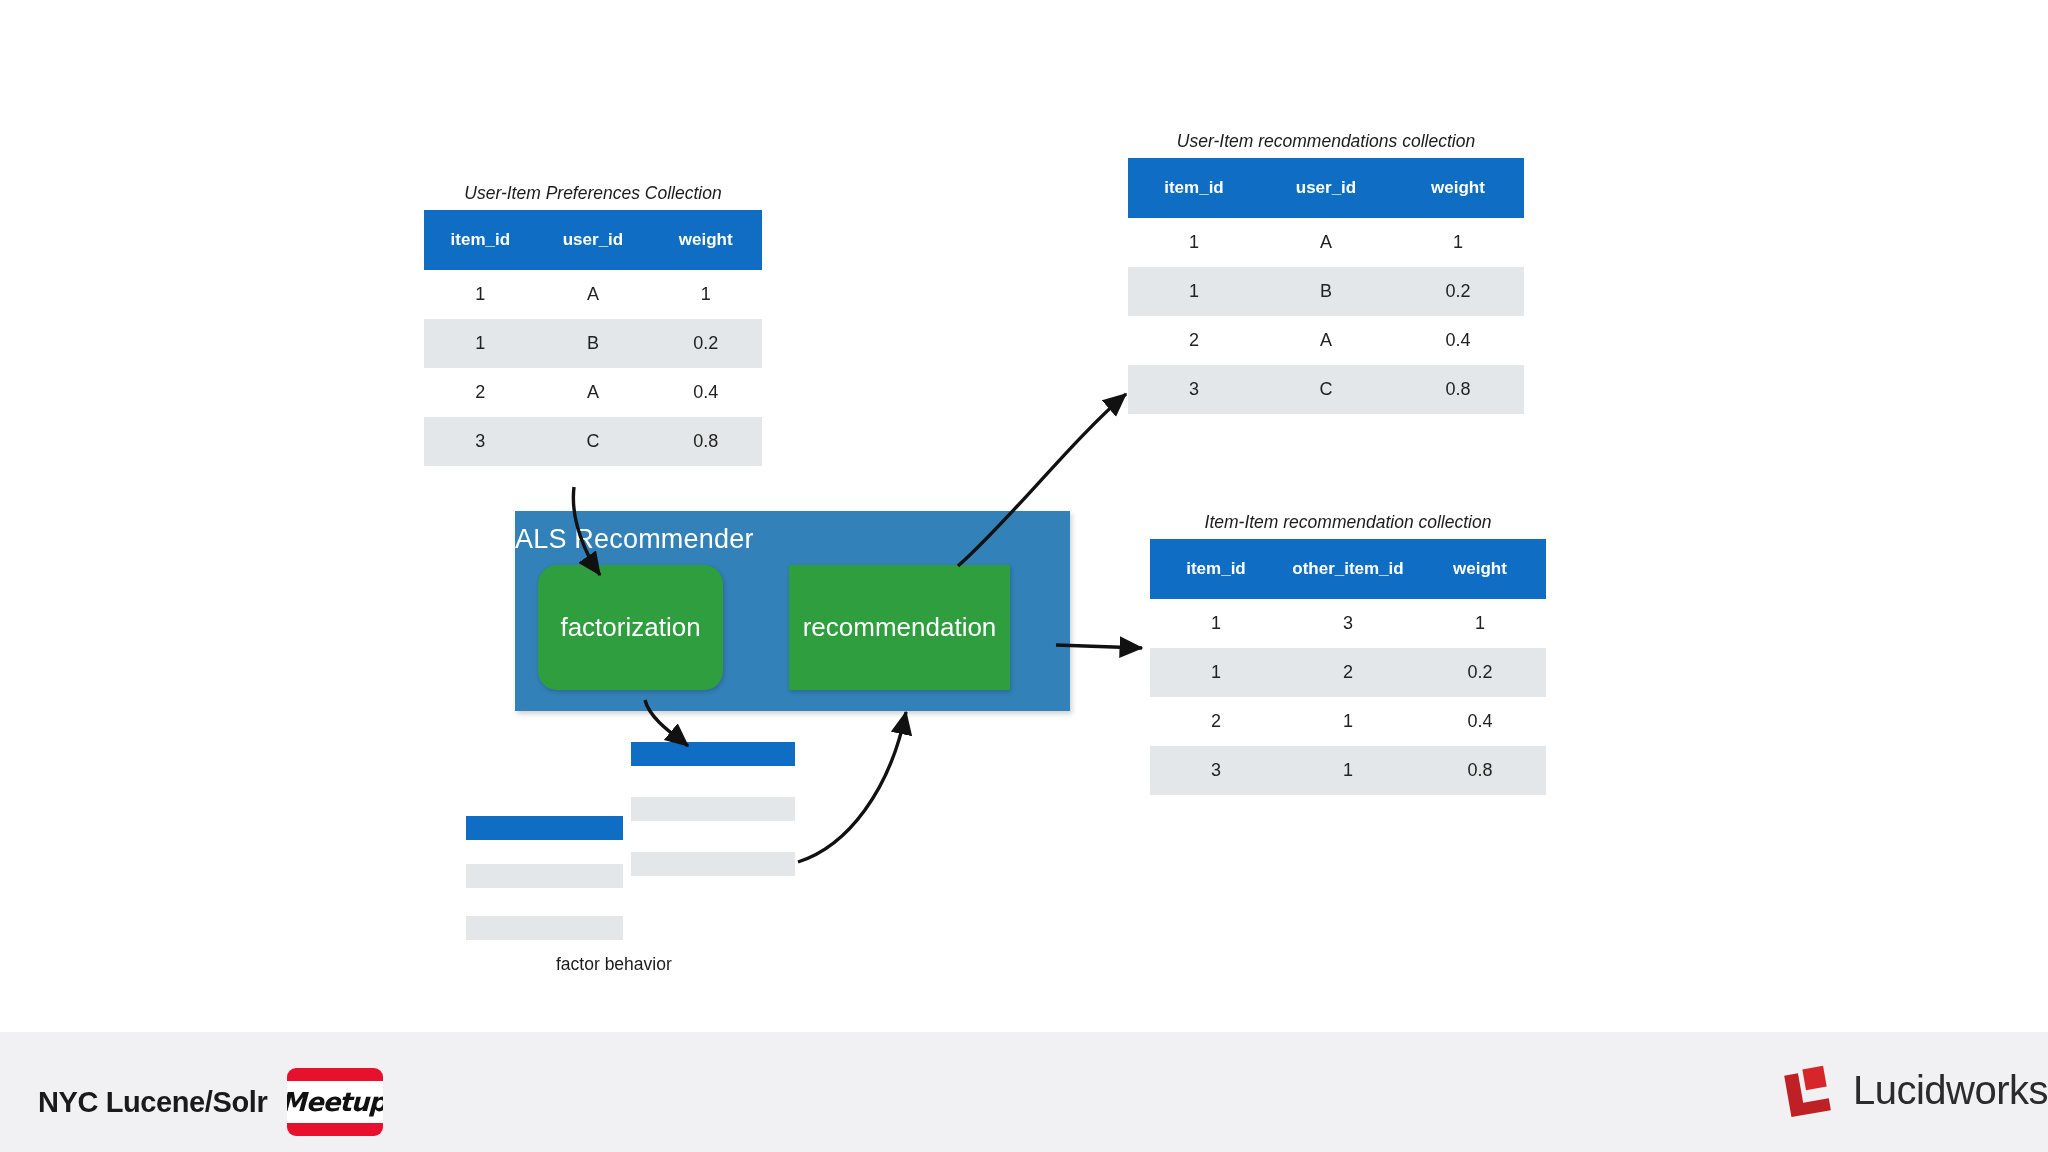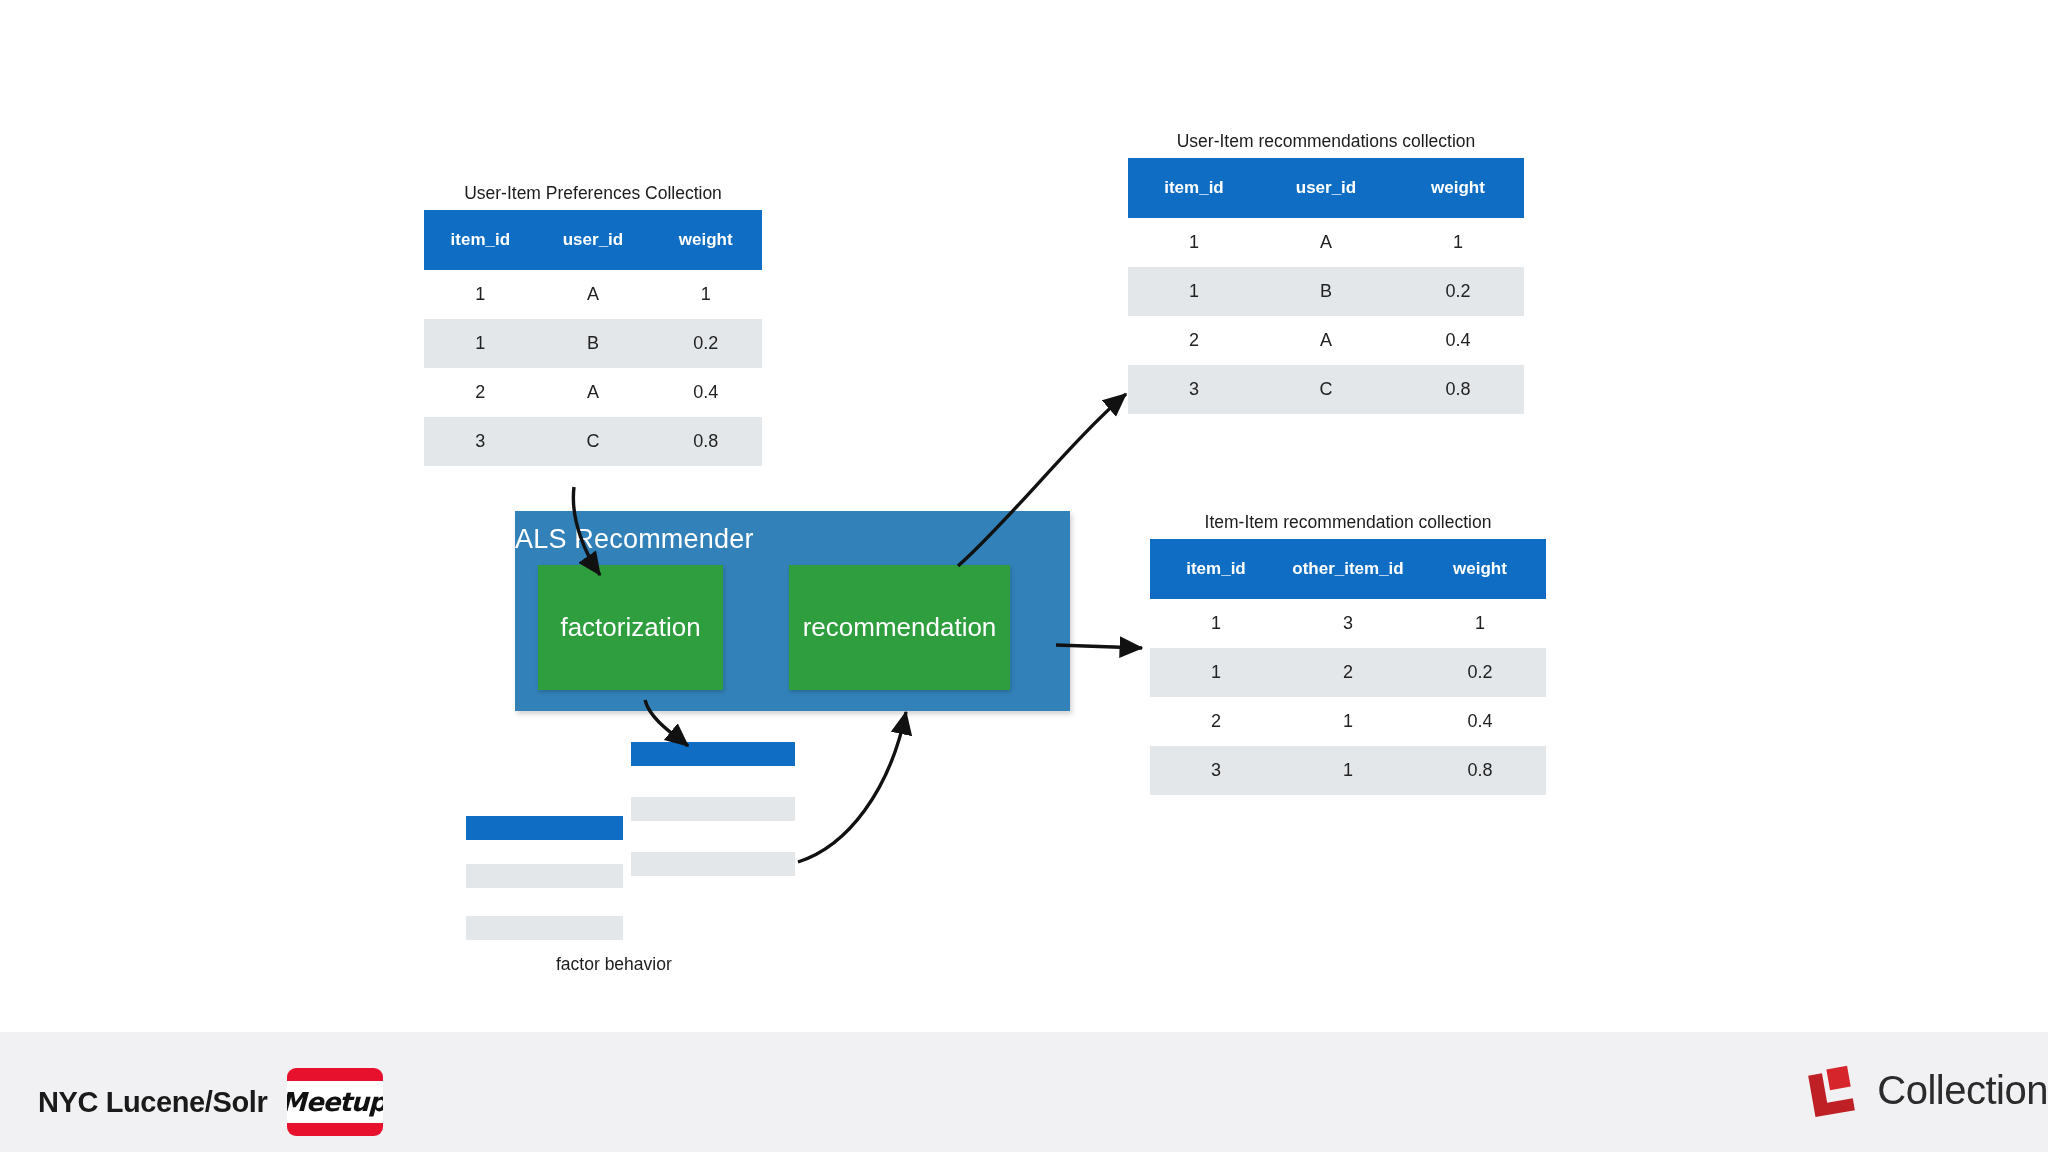--- a/index.html
+++ b/index.html
@@ -40,20 +40,21 @@
   .dtable {
     position: absolute;
   }
   .dtable-caption {
     font-size: 17.5px;
     color: #1c1c1c;
     text-align: center;
     margin-bottom: 6px;
     font-weight: normal;
     white-space: nowrap;
+    font-style: italic;
   }
   .dtable table {
     border-collapse: collapse;
     width: 100%;
     table-layout: fixed;
   }
   .dtable thead th {
     background: #0f6ec4;
     color: #ffffff;
     font-size: 17px;
@@ -303,21 +304,21 @@
           <td>0.8</td>
         </tr>
       </tbody>
     </table>
   </div>
 
   <div class="als-box" style="left:515px; top:511px; width:555px; height:200px;">
     <div class="als-title">ALS Recommender</div>
   </div>
 
-  <div class="als-sub" style="left:538px; top:565px; width:185px; height:125px;">
+  <div class="als-sub" style="left:538px; top:565px; width:185px; height:125px;border-radius:19px;">
     <span>factorization</span>
   </div>
 
   <div class="als-sub" style="left:789px; top:565px; width:221px; height:125px;">
     <span>recommendation</span>
   </div>
 
   <div class="fm-row head" style="left:631px; top:742px; width:164px;"></div>
   <div class="fm-row body" style="left:631px; top:797px; width:164px;"></div>
   <div class="fm-row body" style="left:631px; top:852px; width:164px;"></div>
@@ -358,18 +359,18 @@
 
     <div class="footer-right">
       <span class="lw-mark">
         <svg viewBox="0 0 56 56" width="56" height="56">
           <g transform="rotate(-10 28 28)">
             <path d="M8,10 L22,10 L22,40 L48,40 L48,52 L8,52 Z" fill="#be2026"></path>
             <rect x="27" y="7" width="21" height="21" fill="#d7262b"></rect>
           </g>
         </svg>
       </span>
-      <span class="lw-text">Collection</span>
+      <span class="lw-text">Lucidworks</span>
     </div>
 
   </div>
 
 </div>
 
 </body></html>

